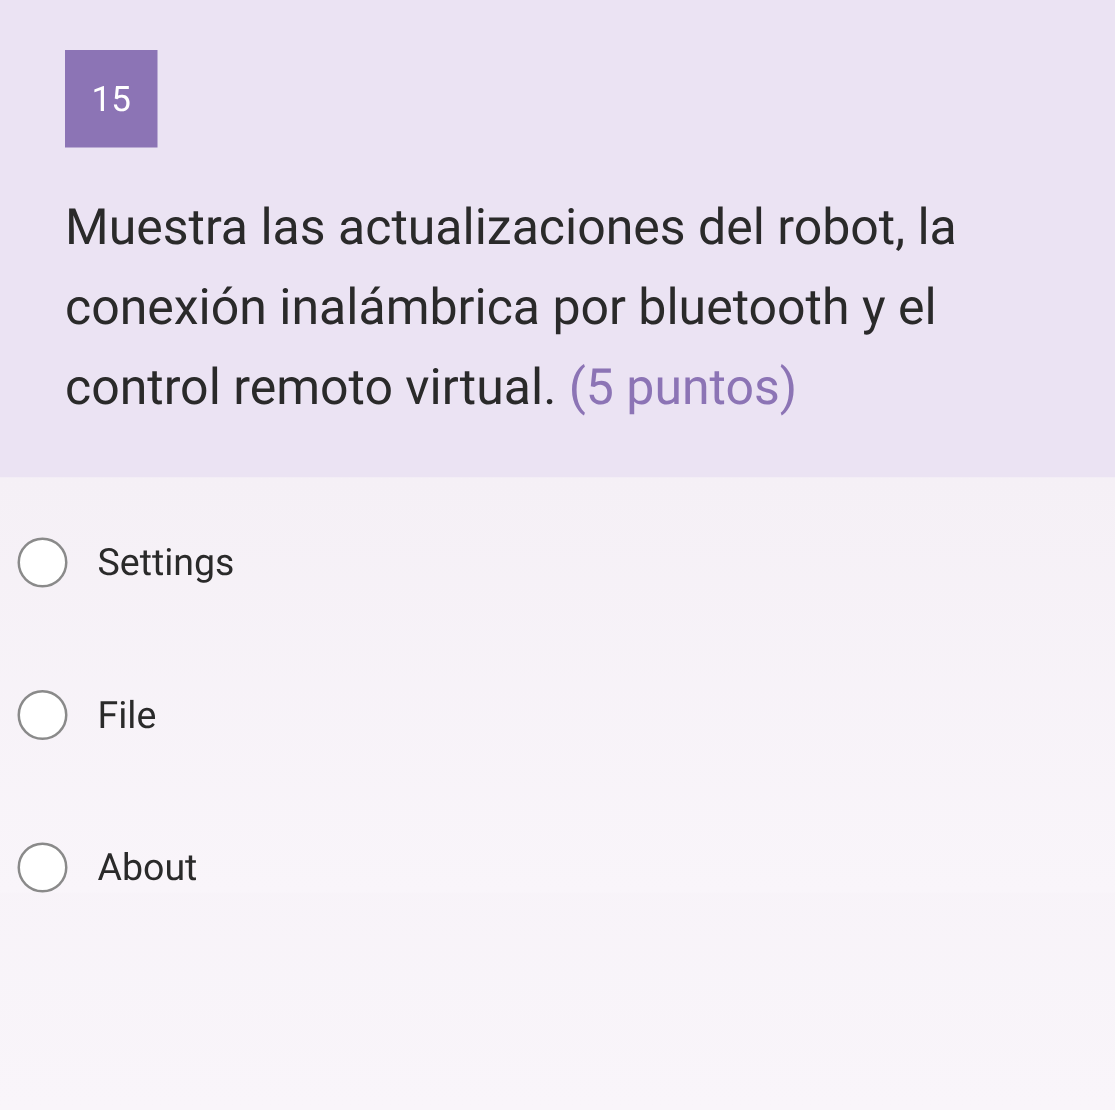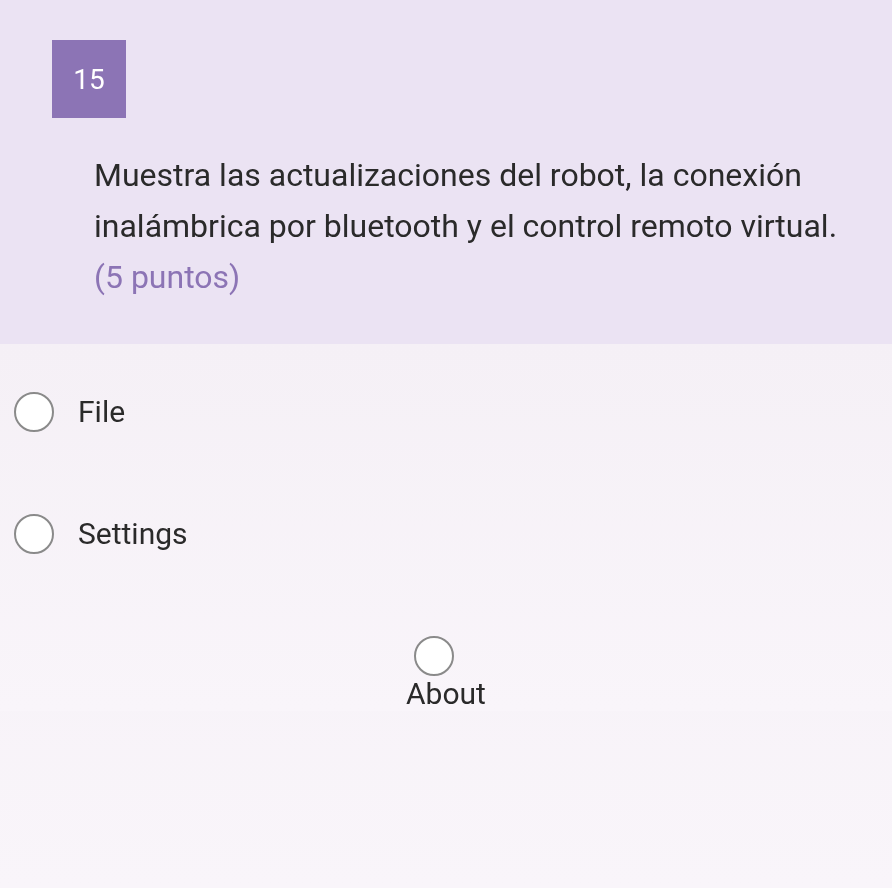--- a/index.html
+++ b/index.html
@@ -24,42 +24,40 @@
       justify-content: center;
       width: 74px;
       height: 78px;
       background: #8c74b5;
       color: #fff;
       font-size: 28px;
       font-weight: 400;
       margin-bottom: 32px;
     }
     .question-text {
-      font-size: 32px;
+      font-size: 40px;
       line-height: 1.6;
       color: #2a2a2a;
       font-weight: 400;
-      margin-left: 42px;
     }
     .question-points {
       color: #8c74b5;
     }
     .options-container {
       padding: 48px 14px 0 14px;
       background: linear-gradient(180deg, #f5f0f6 0%, #f9f5fa 100%);
     }
     .option-row {
       display: flex;
       align-items: center;
       margin-bottom: 82px;
       cursor: pointer;
     }
     .option-row:last-child {
       margin-bottom: 40px;
-      flex-direction: column;
     }
     .radio-circle {
       width: 40px;
       height: 40px;
       border: 2px solid #8a8a8a;
       border-radius: 50%;
       background: #fff;
       margin-right: 24px;
       flex-shrink: 0;
     }
@@ -77,23 +75,23 @@
     <span>15</span>
   </div>
   <div class="question-text">
     <span>Muestra las actualizaciones del robot, la conexión inalámbrica por bluetooth y el control remoto virtual. </span><span class="question-points">(5 puntos)</span>
   </div>
 </div>
 
 <div class="options-container">
   <div class="option-row">
     <div class="radio-circle"></div>
-    <span class="option-label">File</span>
+    <span class="option-label">Settings</span>
   </div>
   <div class="option-row">
     <div class="radio-circle"></div>
-    <span class="option-label">Settings</span>
+    <span class="option-label">File</span>
   </div>
   <div class="option-row">
     <div class="radio-circle"></div>
     <span class="option-label">About</span>
   </div>
 </div>
 
 </body></html>

